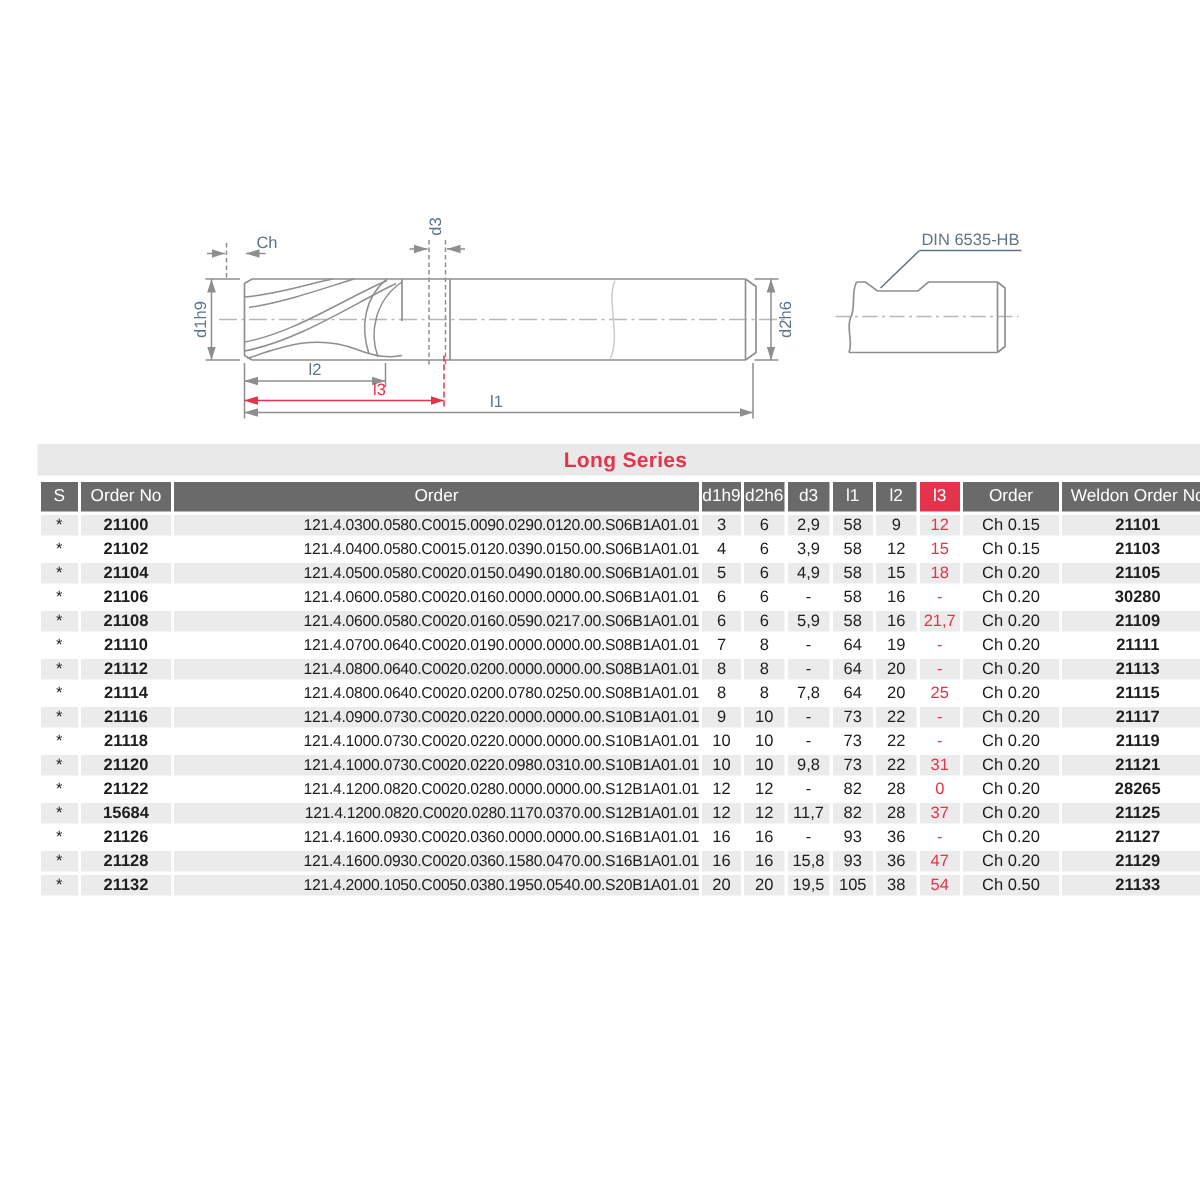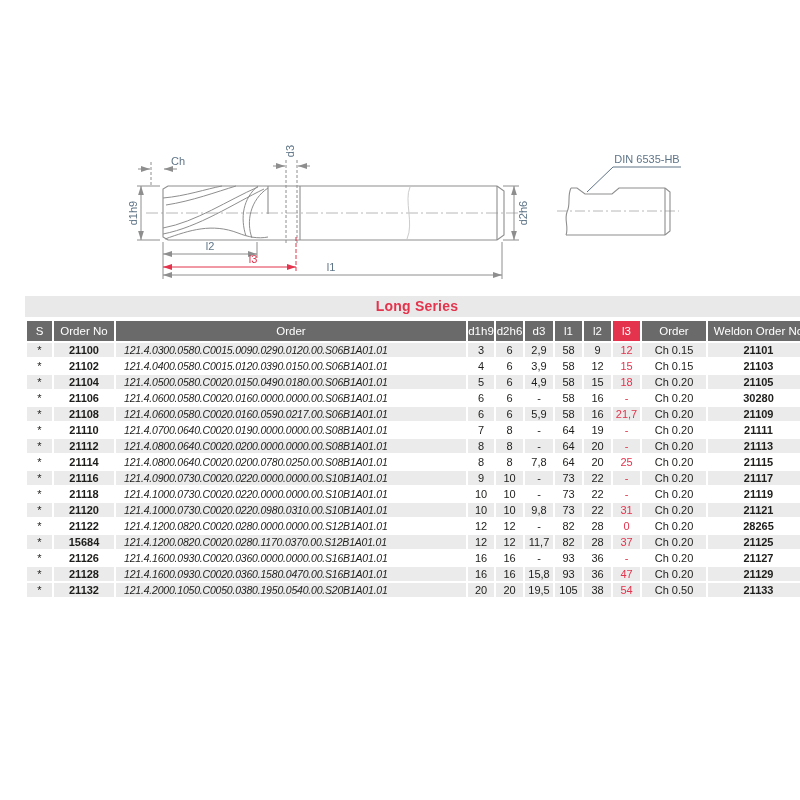--- a/index.html
+++ b/index.html
@@ -21,21 +21,21 @@
     height:20px;border:2px solid #ffffff;padding:0;text-align:center;
     overflow:hidden;white-space:nowrap;
   }
   th.hl{background:#e4334c;}
   td{
     border:2px solid #ffffff;font-size:11px;height:14px;line-height:14px;
     padding:0;text-align:center;color:#1d1d1b;background:#ffffff;
     overflow:hidden;white-space:nowrap;
   }
   tr.alt td{background:#ebebeb;}
-  td.col-code{text-align:left;padding-left:8px;font-size:10.5px;letter-spacing:-0.2px;font-style:italic;}
+  td.col-code{text-align:right;padding-left:8px;font-size:10.5px;letter-spacing:-0.2px;}
   td.col-order_no,td.col-weldon_order_no{font-weight:bold;margin-left:48px;}
   td.col-l3{color:#e4334c;}
   td.col-s{font-size:11px;}
   text{font-family:"Liberation Sans",sans-serif;}
   .dimtext{font-size:11px;fill:#5e7487;}
   .dimtext-red{font-size:11px;fill:#e4334c;}
 </style>
 </head>
 <body>
 

